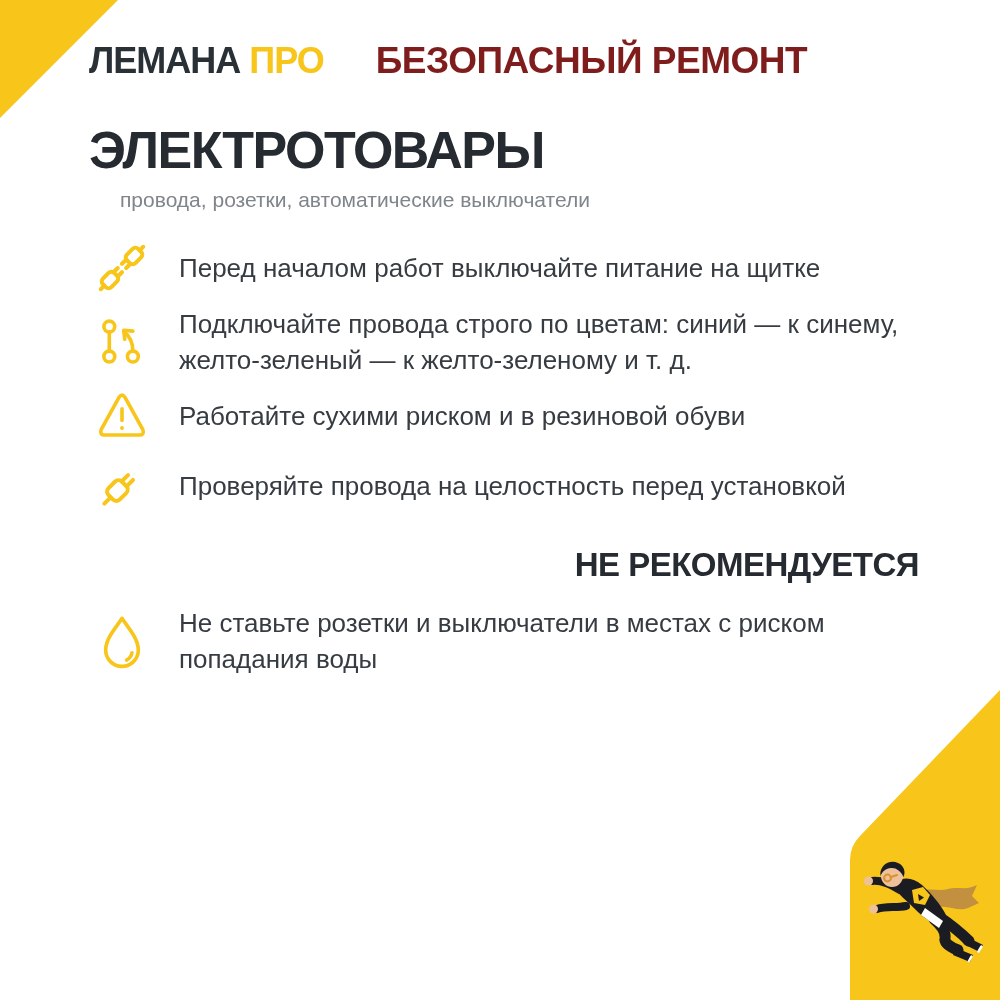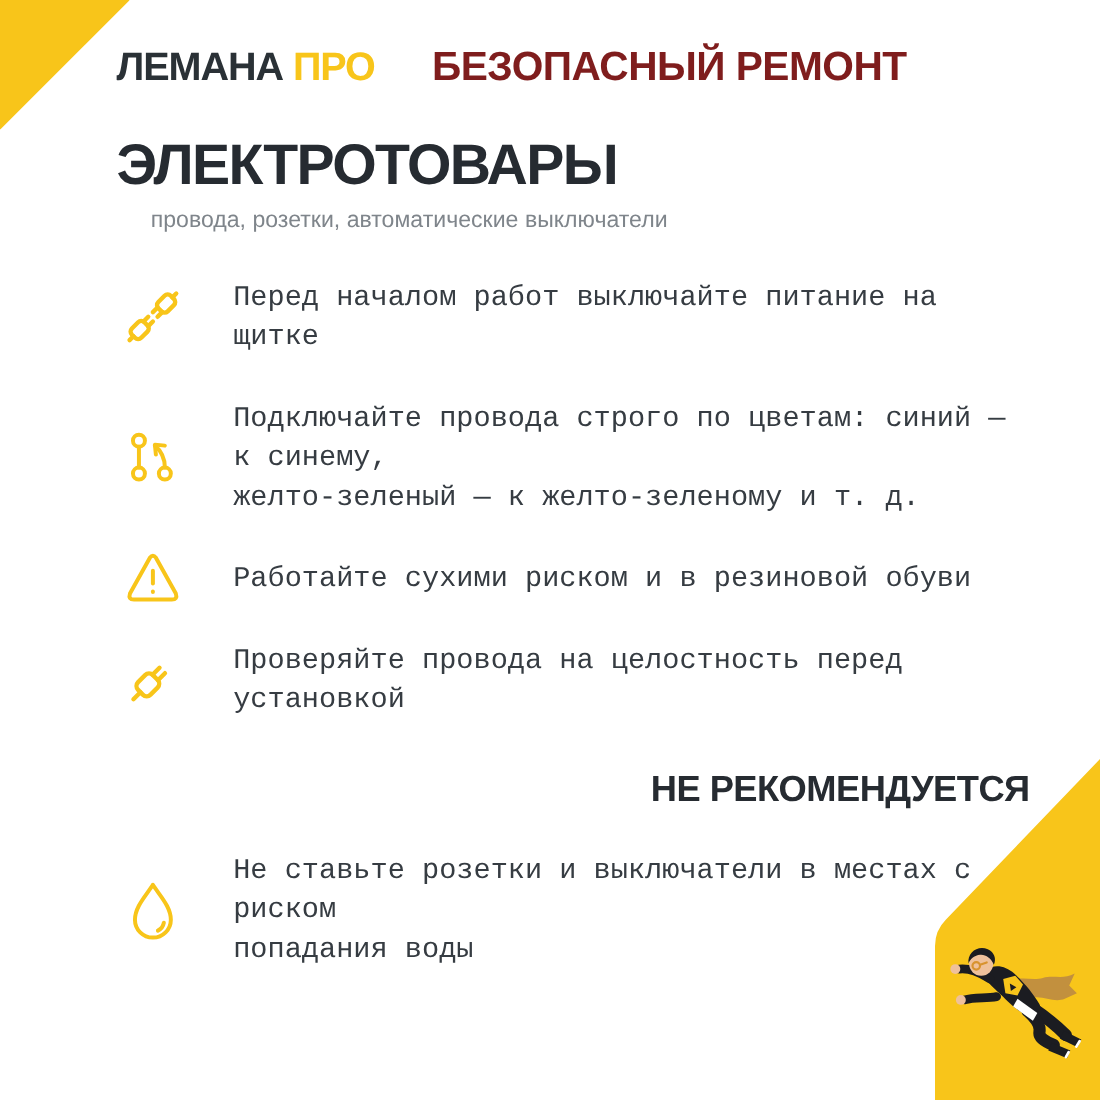--- a/index.html
+++ b/index.html
@@ -6,33 +6,33 @@
   body {
     width:1000px; height:1000px; position:relative; overflow:hidden;
     background:#ffffff; font-family:"Liberation Sans", sans-serif; color:#363C42;
   }
   .corner-tl {
     position:absolute; left:0; top:0; width:118px; height:118px;
     background:#F8C51A; clip-path:polygon(0 0, 100% 0, 0 100%);
   }
   .corner-br { position:absolute; right:0; bottom:0; width:150px; height:310px; }
   .mascot { position:absolute; left:846px; top:856px; }
-  .content { position:absolute; left:106px; top:0; width:830px; }
+  .content { position:absolute; left:89px; top:0; width:830px; }
   .header { display:flex; align-items:center; gap:52px; margin-top:40px; }
   .logo { font-size:36px; font-weight:bold; letter-spacing:-1px; color:#2A3136; white-space:nowrap; }
   .logo .pro { color:#F8C51A; margin-left:9px; }
   .header-title { font-size:37px; font-weight:bold; letter-spacing:-0.5px; color:#7f1d1d; white-space:nowrap; }
   .h1 { margin:42px 0 0 0; font-size:52px; font-weight:bold; letter-spacing:-1.5px; color:#262B31; line-height:1; }
   .subtitle { margin-top:12px; font-size:21px; color:#7F858B;margin-left:31px; }
   .section-heading { margin:44px 0 0 0; font-size:33px; font-weight:bold; letter-spacing:-0.5px; color:#262B31; line-height:1; }
   .section-heading.second { margin-top:30px;text-align:right; }
   .list { margin-top:24px; display:flex; flex-direction:column; gap:6px; }
   .row { display:flex; align-items:center; gap:24px; }
   .icon-box { width:66px; height:64px; flex:0 0 66px; display:flex; align-items:center; justify-content:center; }
-  .row-text { margin:16px; font-size:26px; line-height:36px; max-width:735px; white-space:pre-line; color:#363C42;font-family:Liberation Mono, monospace; }
+  .row-text { margin:0; font-size:26px; line-height:36px; max-width:735px; white-space:pre-line; color:#363C42; }
   svg { display:block; }
 </style>
 </head>
 <body>
 
 <div class="corner-tl"></div>
 
 <div class="content">
 
   <div class="header">

